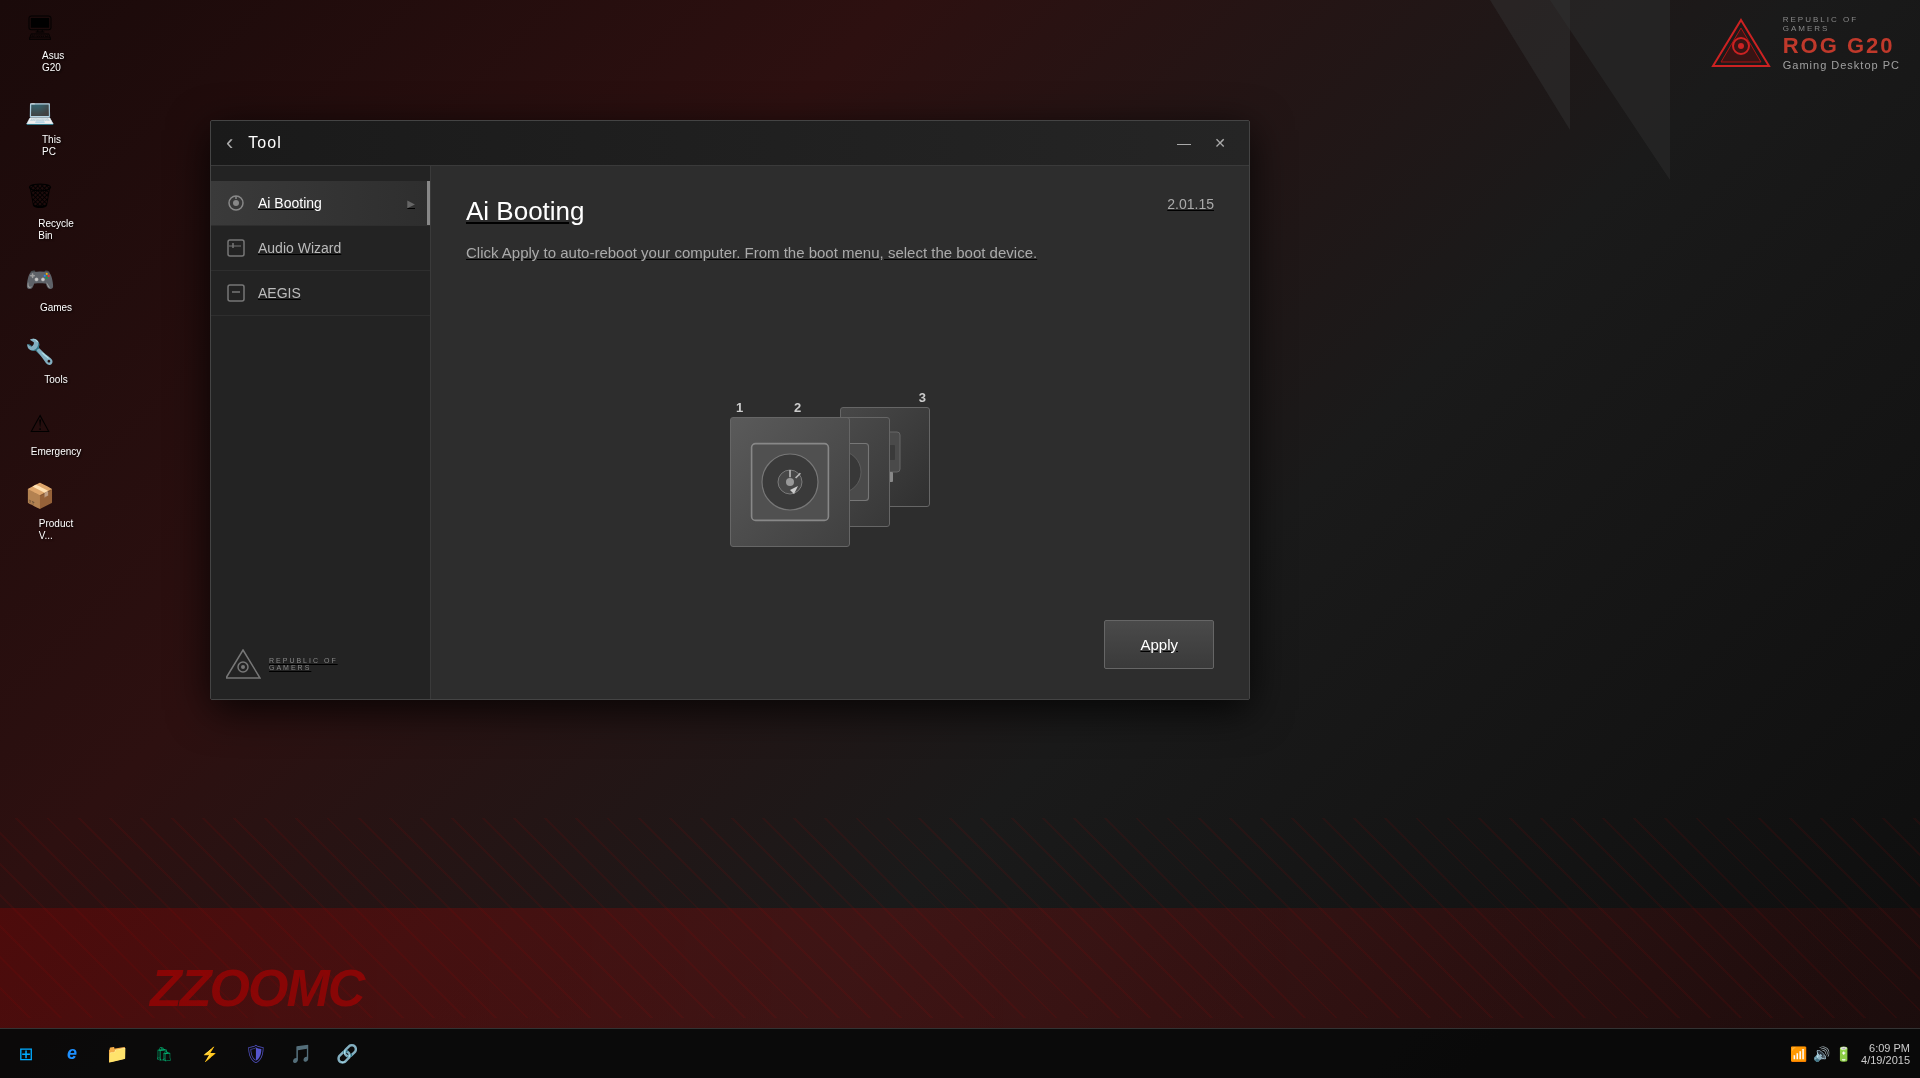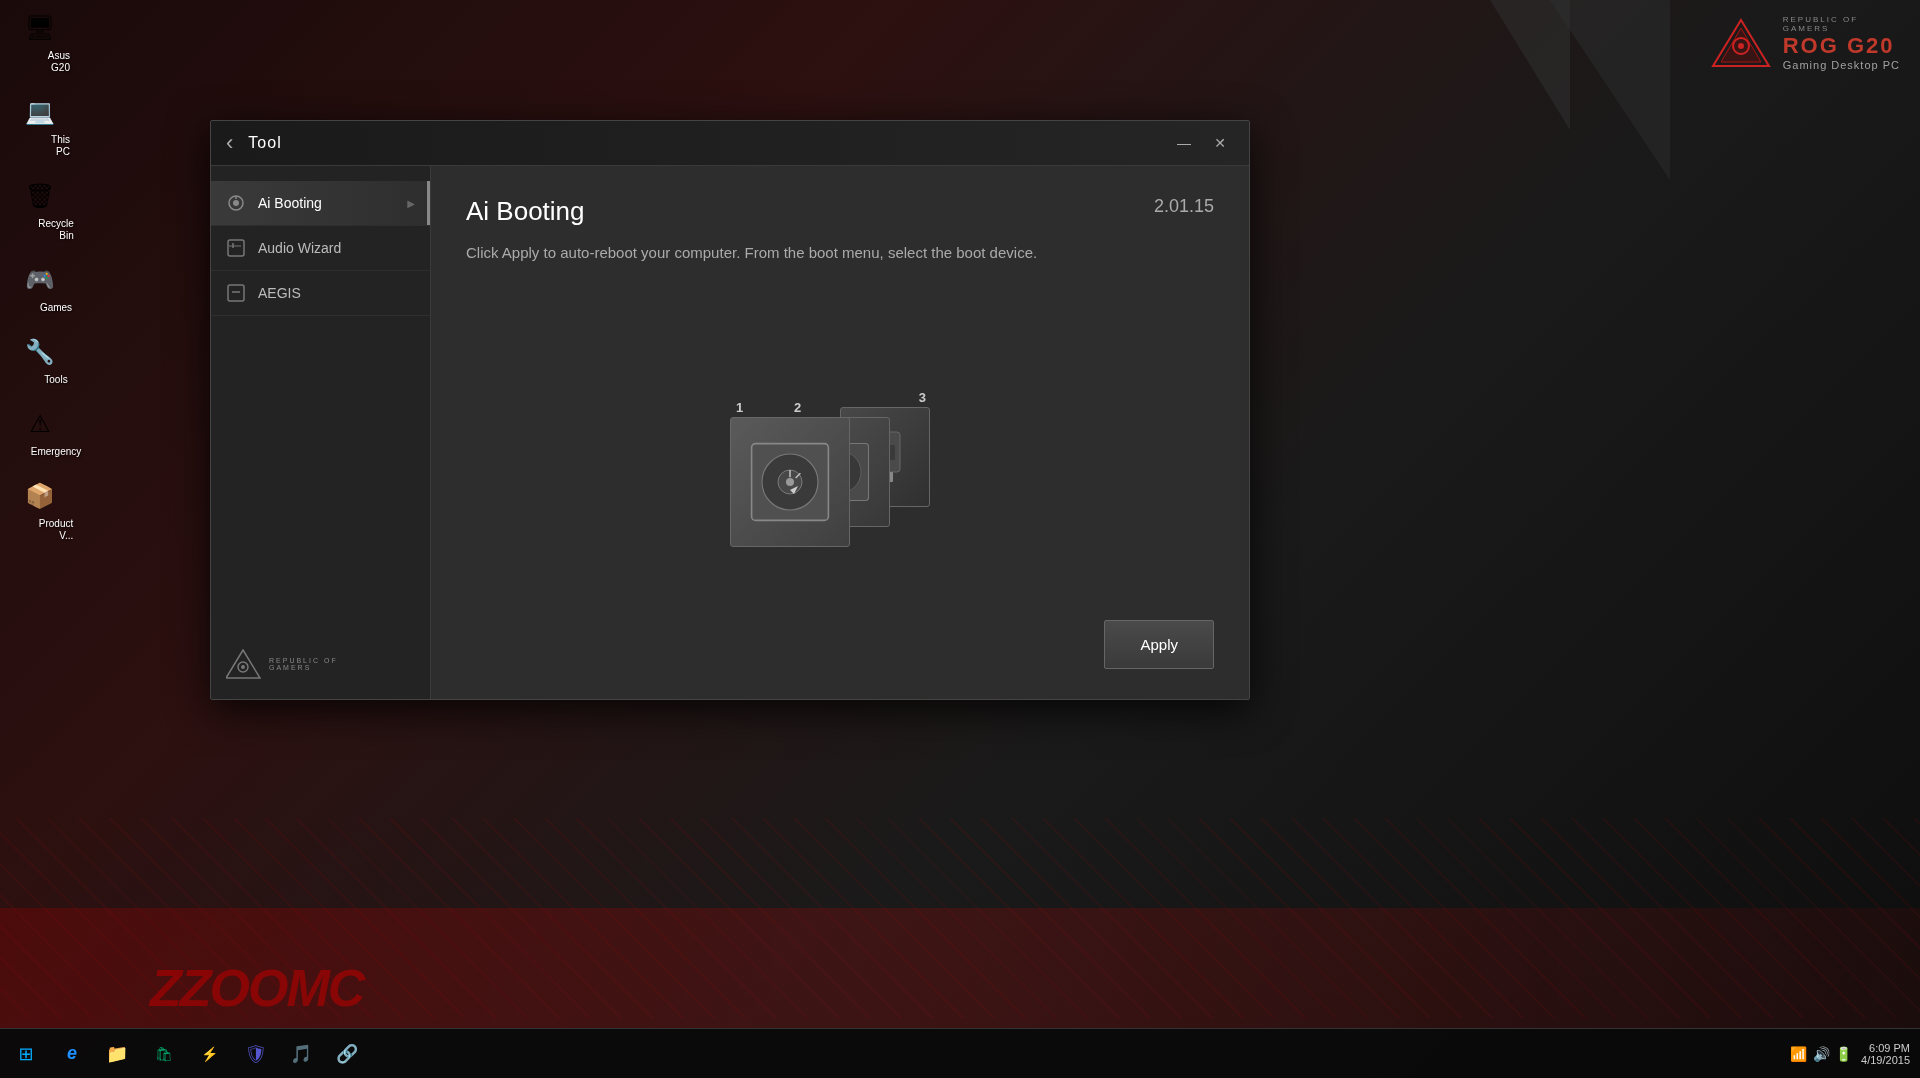--- a/index.html
+++ b/index.html
@@ -111,21 +111,21 @@
       margin-bottom: 4px;
       display: flex;
       align-items: center;
       justify-content: center;
       font-size: 24px;
     }
 
     .desktop-icon-label {
       color: #fff;
       font-size: 10px;
-      text-align: right;
+      text-align: left;
       text-shadow: 1px 1px 2px rgba(0,0,0,0.8);
       line-height: 1.2;
       margin-left: 32px;
     }
 
     
     .taskbar {
       position: absolute;
       bottom: 0;
       left: 0;
@@ -269,20 +269,21 @@
       justify-content: center;
       cursor: pointer;
       color: #aaa;
       font-size: 14px;
     }
 
     
     .app-body {
       display: flex;
       height: calc(100% - 45px);
+      text-decoration: underline;
     }
 
     
     .sidebar {
       width: 220px;
       background: #232323;
       display: flex;
       flex-direction: column;
       justify-content: space-between;
       border-right: 1px solid #3a3a3a;
@@ -384,21 +385,21 @@
     }
 
     .content-title {
       color: #fff;
       font-size: 26px;
       font-weight: 300;
     }
 
     .content-version {
       color: #aaa;
-      font-size: 18px;
+      font-size: 14px;
     }
 
     .content-description {
       color: #aaa;
       font-size: 15px;
       margin-bottom: 30px;
       line-height: 1.5;
     }
 
     

